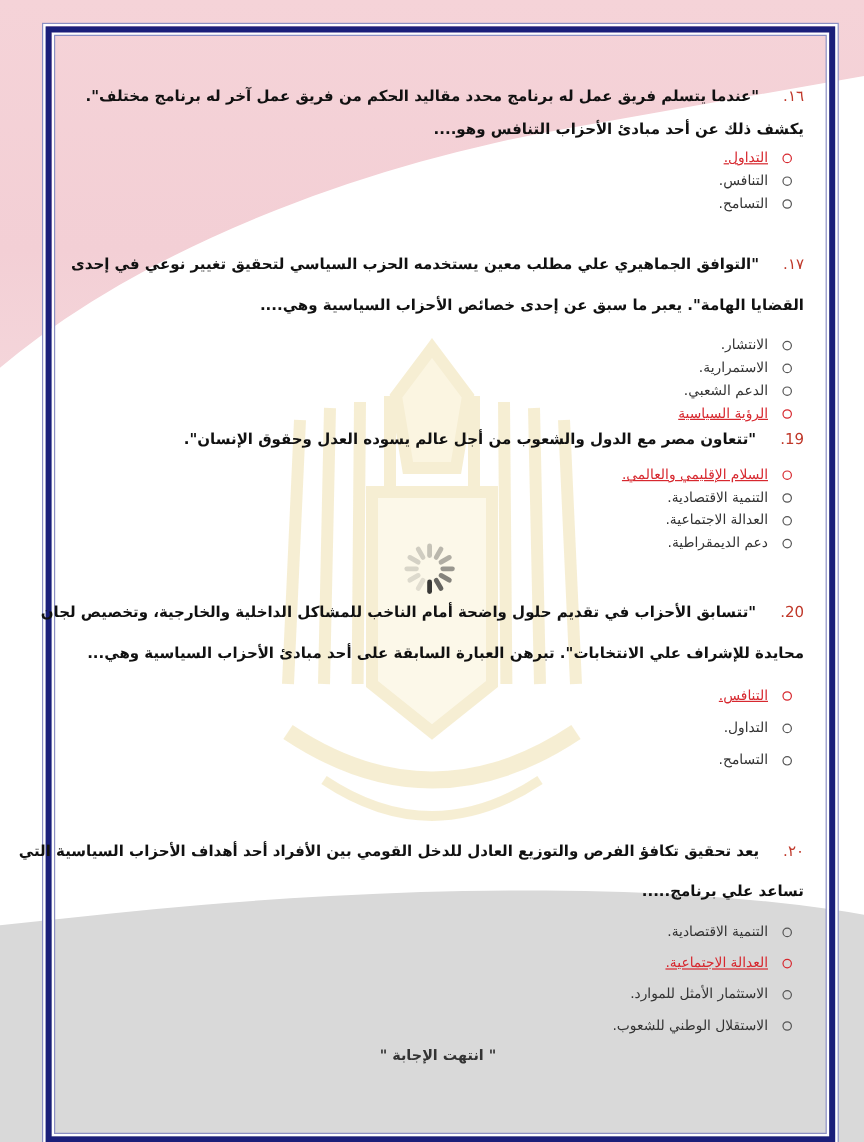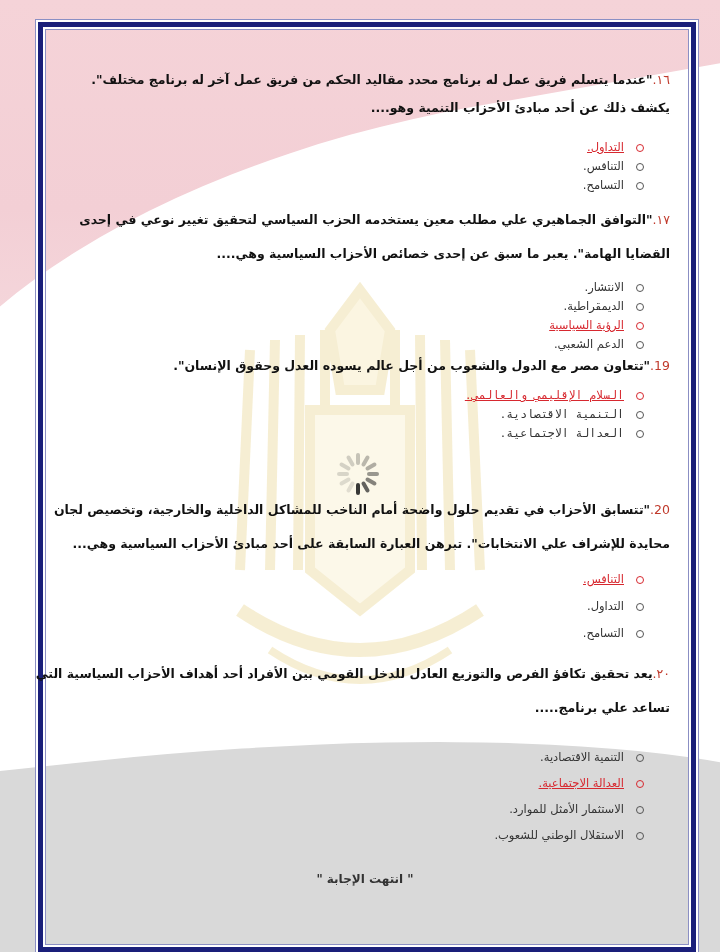--- a/index.html
+++ b/index.html
@@ -35,22 +35,22 @@
     box-shadow:0 0 0 2px #ffffff, 0 0 0 3px #8b8fc4, inset 0 0 0 2px #ffffff, inset 0 0 0 3px #8b8fc4;
   }
   .page {
     position:absolute; left:60px; top:60px; width:610px; height:870px;
     direction:rtl; color:#111;
   }
   .q { position:absolute; right:0; width:610px; }
   .qline {
     font-weight:bold; font-size:12.5px; line-height:28px; white-space:nowrap;
   }
-  .qnum { color:#c0392b; font-weight:normal; margin-left:0; }
-  .opts { list-style:none; margin:16px; padding:0; }
+  .qnum { color:#c0392b; font-weight:normal; margin-left:20px; }
+  .opts { list-style:none; margin:0; padding:0; }
   .opt {
     font-size:11.5px; line-height:19px; color:#333; padding-right:30px; position:relative;
     white-space:nowrap;
   }
   .opt .bullet {
     position:absolute; right:10px; top:6px; width:6px; height:6px;
     border:1px solid #555; border-radius:50%;
   }
   .opt.correct .txt { color:#d7282f; text-decoration:underline; }
   .opt.correct .bullet { border-color:#d7282f; }
@@ -82,59 +82,60 @@
     </g>
   </svg>
 </div>
 
 <div class="frame"></div>
 
 <div class="page">
 
   <div class="q" style="top:6px;">
     <div class="qline"><span class="qnum">١٦.</span><span>"عندما يتسلم فريق عمل له برنامج محدد مقاليد الحكم من فريق عمل آخر له برنامج مختلف".</span></div>
-    <div class="qline">يكشف ذلك عن أحد مبادئ الأحزاب التنمية وهو....</div>
+    <div class="qline">يكشف ذلك عن أحد مبادئ الأحزاب التنافس وهو....</div>
     <ul class="opts">
       <li class="opt correct"><span class="bullet"></span><span class="txt">التداول.</span></li>
       <li class="opt"><span class="bullet"></span><span class="txt">التنافس.</span></li>
       <li class="opt"><span class="bullet"></span><span class="txt">التسامح.</span></li>
     </ul>
   </div>
 
   <div class="q" style="top:146px;">
     <div class="qline"><span class="qnum">١٧.</span><span>"التوافق الجماهيري علي مطلب معين يستخدمه الحزب السياسي لتحقيق تغيير نوعي في إحدى</span></div>
     <div class="qline" style="line-height:40px;">القضايا الهامة". يعبر ما سبق عن إحدى خصائص الأحزاب السياسية وهي....</div>
     <ul class="opts" style="margin-top:4px;">
       <li class="opt"><span class="bullet"></span><span class="txt">الانتشار.</span></li>
-      <li class="opt"><span class="bullet"></span><span class="txt">الديمقراطية.</span></li>
+      <li class="opt"><span class="bullet"></span><span class="txt">الاستمرارية.</span></li>
+      <li class="opt"><span class="bullet"></span><span class="txt">الدعم الشعبي.</span></li>
       <li class="opt correct"><span class="bullet"></span><span class="txt">الرؤية السياسية</span></li>
-      <li class="opt"><span class="bullet"></span><span class="txt">الدعم الشعبي.</span></li>
     </ul>
   </div>
 
   <div class="q" style="top:292px;">
     <div class="qline"><span class="qnum">19.</span><span>"تتعاون مصر مع الدول والشعوب من أجل عالم يسوده العدل وحقوق الإنسان".</span></div>
-    <ul class="opts" style="margin-top:6px;font-family:Liberation Mono, monospace;">
+    <ul class="opts" style="margin-top:6px;">
       <li class="opt correct"><span class="bullet"></span><span class="txt">السلام الإقليمي والعالمي.</span></li>
       <li class="opt"><span class="bullet"></span><span class="txt">التنمية الاقتصادية.</span></li>
       <li class="opt"><span class="bullet"></span><span class="txt">العدالة الاجتماعية.</span></li>
+      <li class="opt"><span class="bullet"></span><span class="txt">دعم الديمقراطية.</span></li>
     </ul>
   </div>
 
   <div class="q" style="top:436px;">
     <div class="qline"><span class="qnum">20.</span><span>"تتسابق الأحزاب في تقديم حلول واضحة أمام الناخب للمشاكل الداخلية والخارجية، وتخصيص لجان</span></div>
     <div class="qline" style="line-height:40px;">محايدة للإشراف علي الانتخابات". تبرهن العبارة السابقة على أحد مبادئ الأحزاب السياسية وهي...</div>
     <ul class="opts" style="margin-top:2px;">
       <li class="opt correct" style="line-height:27px;"><span class="bullet" style="top:10px;"></span><span class="txt">التنافس.</span></li>
       <li class="opt" style="line-height:27px;"><span class="bullet" style="top:10px;"></span><span class="txt">التداول.</span></li>
       <li class="opt" style="line-height:27px;"><span class="bullet" style="top:10px;"></span><span class="txt">التسامح.</span></li>
     </ul>
   </div>
 
-  <div class="q" style="top:600px;">
+  <div class="q" style="top:635px;">
     <div class="qline"><span class="qnum">٢٠.</span><span>يعد تحقيق تكافؤ الفرص والتوزيع العادل للدخل القومي بين الأفراد أحد أهداف الأحزاب السياسية التي</span></div>
     <div class="qline" style="line-height:40px;">تساعد علي برنامج.....</div>
     <ul class="opts">
       <li class="opt" style="line-height:26px;"><span class="bullet" style="top:10px;"></span><span class="txt">التنمية الاقتصادية.</span></li>
       <li class="opt correct" style="line-height:26px;"><span class="bullet" style="top:10px;"></span><span class="txt">العدالة الاجتماعية.</span></li>
       <li class="opt" style="line-height:26px;"><span class="bullet" style="top:10px;"></span><span class="txt">الاستثمار الأمثل للموارد.</span></li>
       <li class="opt" style="line-height:26px;"><span class="bullet" style="top:10px;"></span><span class="txt">الاستقلال الوطني للشعوب.</span></li>
     </ul>
   </div>
 

